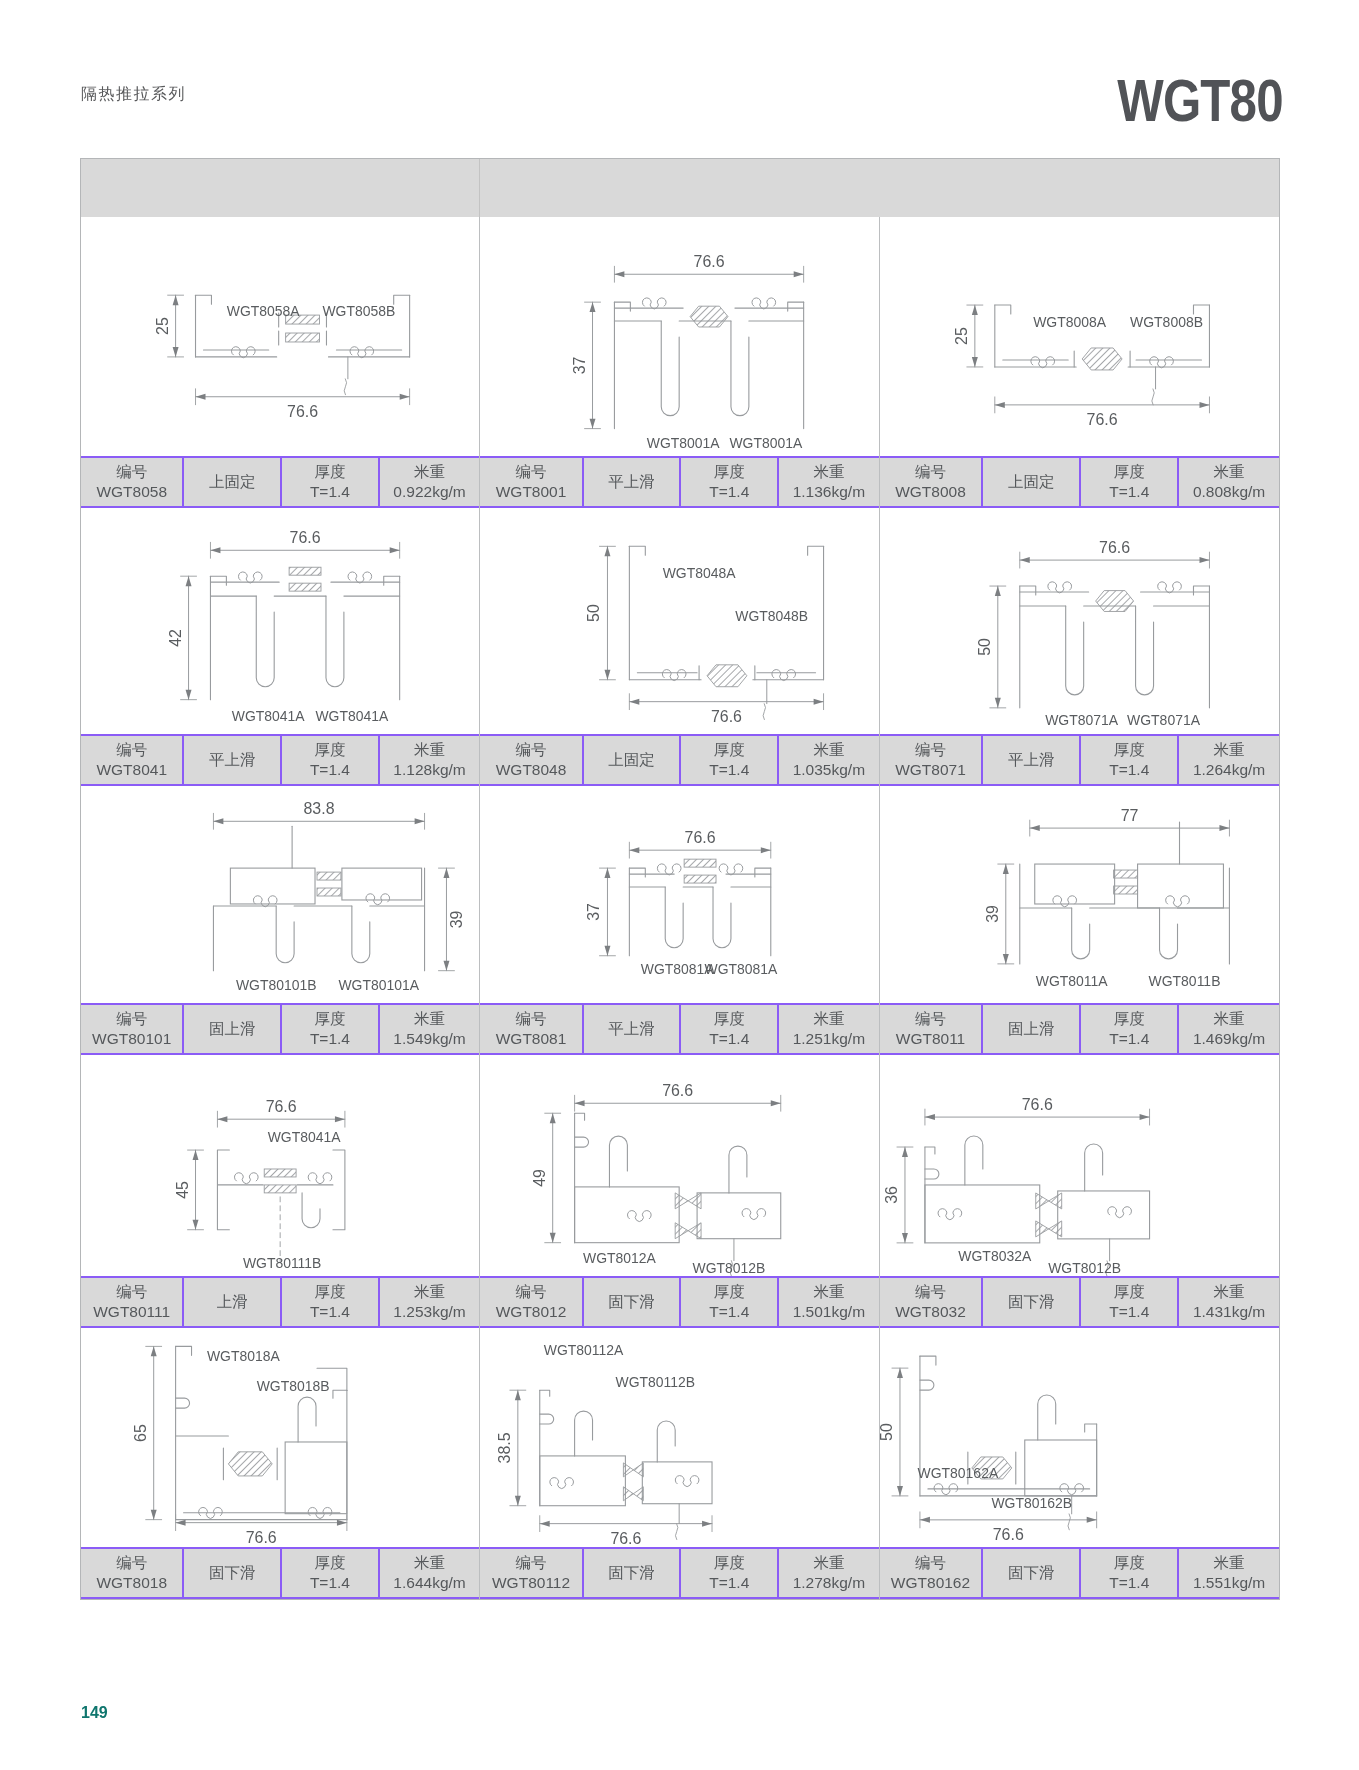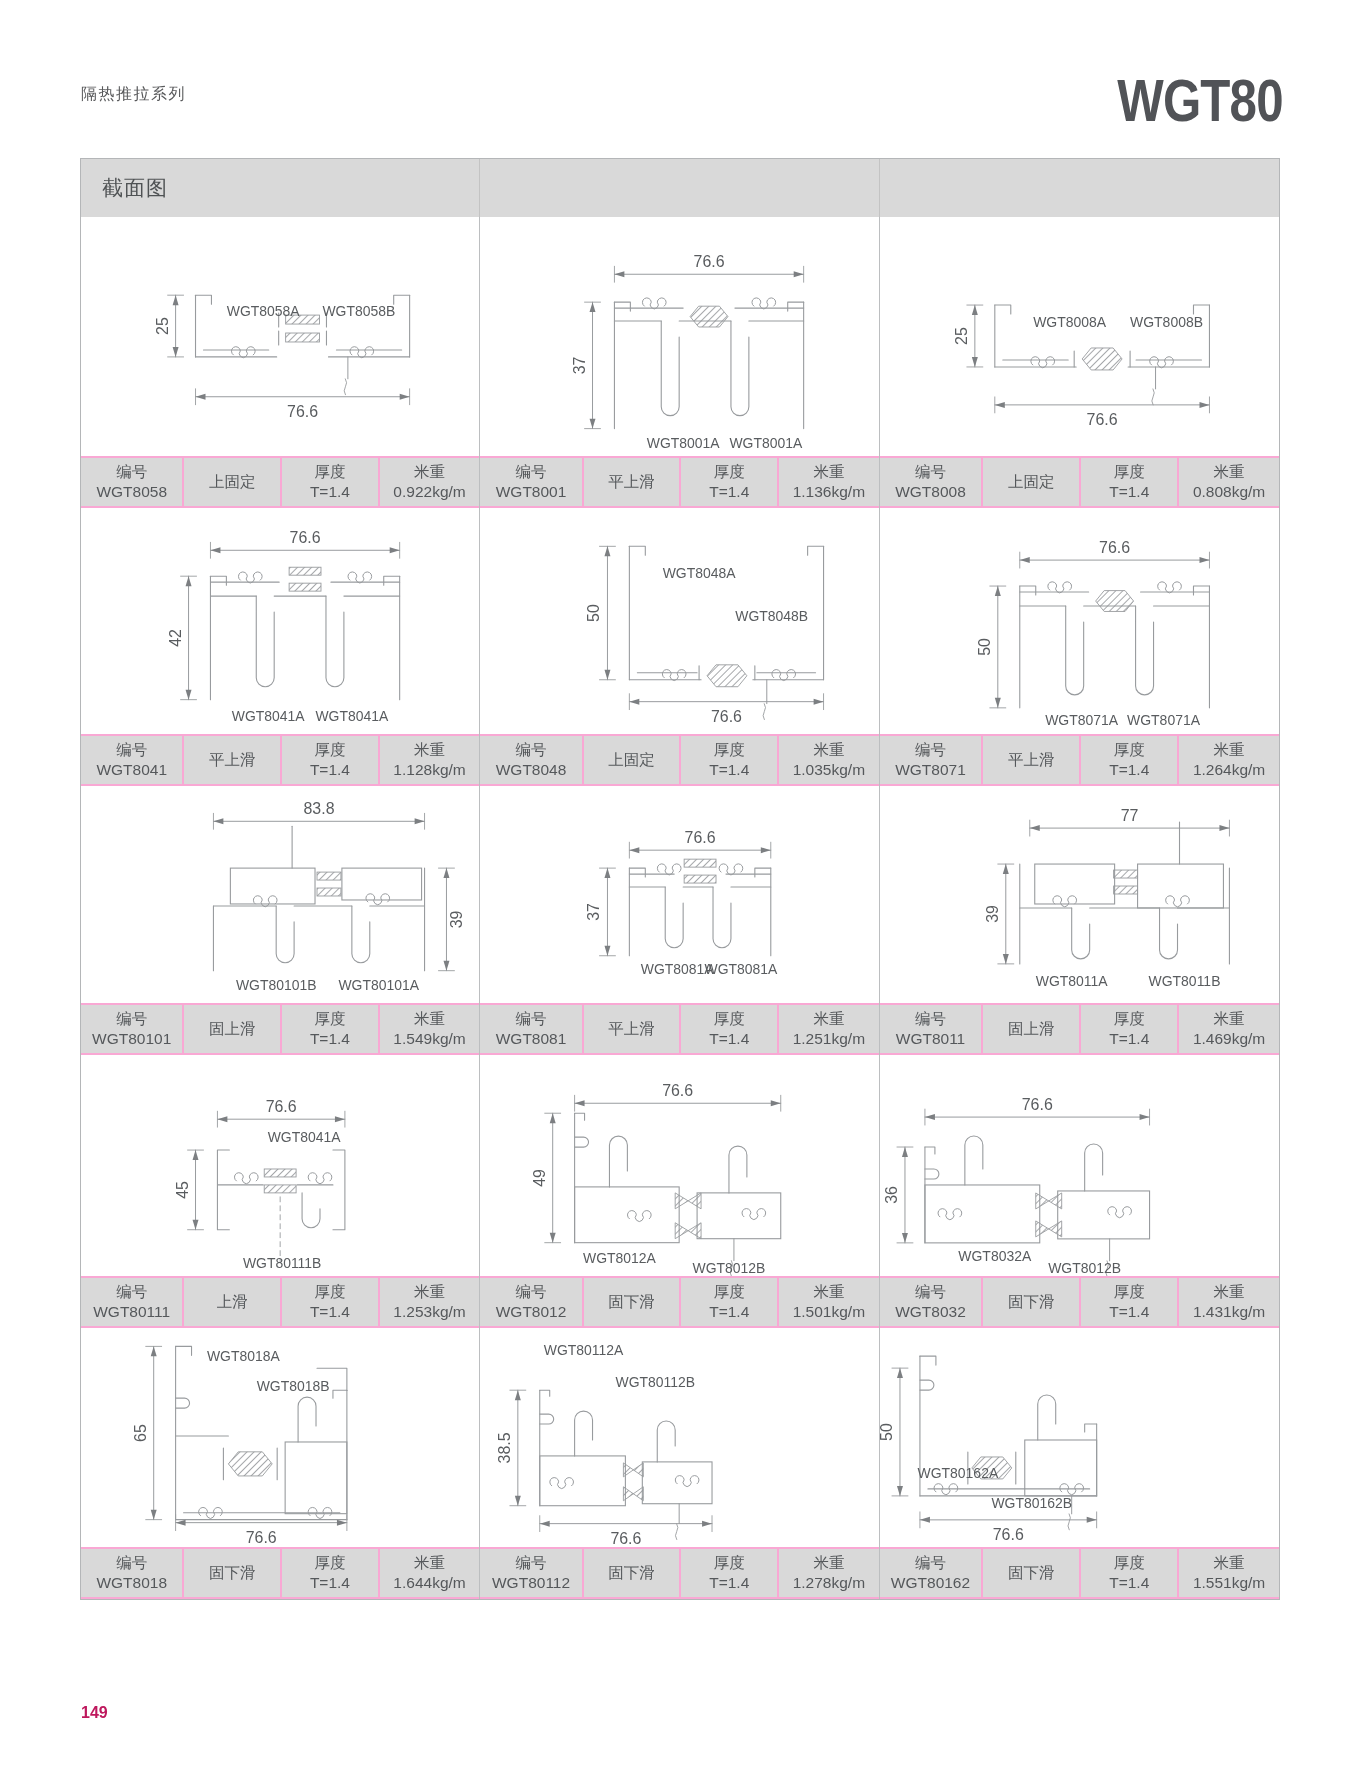--- a/index.html
+++ b/index.html
@@ -12,48 +12,45 @@
 .table{position:absolute;left:80px;top:158px;width:1200px;border:1px solid #b4b6b8;background:#fff}
 .thead{display:grid;grid-template-columns:1fr 1fr 1fr;height:58px;background:#d9d9d9}
 .th{border-right:1px solid #c3c3c3;display:flex;align-items:center}
 .th:last-child{border-right:none}
 .th span{font-size:21px;color:#4f5254;padding-left:21px;letter-spacing:1px}
 .drow{display:grid;grid-template-columns:1fr 1fr 1fr}
 .dcell{border-right:1px solid #bcbec0;overflow:hidden;background:#fff}
 .dcell:last-child{border-right:none}
 .dcell svg{display:block}
 .bandrow{display:grid;grid-template-columns:1fr 1fr 1fr;height:52px}
-.bandgroup{display:grid;grid-template-columns:1.06fr 1fr 1fr 1.04fr;gap:2px;background:#f9a8d4;
+.bandgroup{display:grid;grid-template-columns:1.06fr 1fr 1fr 1.04fr;gap:2px;background:#8b5cf6;
   border-right:1px solid #bcbec0;padding:2px 0}
 .bandgroup:last-child{border-right:none}
 .bcell{background:#d9d9d9;display:flex;flex-direction:column;align-items:center;justify-content:center;
   color:#55585b;font-size:15.5px;line-height:1.28;text-align:center}
-.pageno{position:absolute;left:81px;top:1704px;font-size:16px;font-weight:bold;color:#be185d}
+.pageno{position:absolute;left:81px;top:1704px;font-size:16px;font-weight:bold;color:#0f766e}
 svg text{font-family:"Liberation Sans","DejaVu Sans",sans-serif}
 </style>
 </head>
 <body>
 
 <svg width="0" height="0" style="position:absolute">
   <defs>
     <pattern id="hatch" width="5" height="5" patternUnits="userSpaceOnUse" patternTransform="rotate(45)">
       <line x1="0" y1="0" x2="0" y2="5" stroke="#8f9296" stroke-width="1.6"></line>
     </pattern>
   </defs>
 </svg>
 
 <div class="page">
   <div class="hdr-title">隔热推拉系列</div>
   <div class="hdr-model">WGT80</div>
 
   <div class="table">
     <div class="thead">
-      <div class="th">
-        <span>截面图</span>
-      </div>
       <div class="th"></div>
       <div class="th"></div>
     </div>
     <div id="tbody">
         <div class="drow" style="height: 239px;">
           <div class="dcell">
             <svg viewBox="0 0 400 239" width="100%" height="100%" preserveAspectRatio="xMidYMid meet">
               <g>
                 <path d="M115,78 V140" fill="none" stroke="#989b9e" stroke-width="1.1" stroke-linejoin="round" stroke-linecap="round"></path>
                 <path d="M330,78 V140" fill="none" stroke="#989b9e" stroke-width="1.1" stroke-linejoin="round" stroke-linecap="round"></path>

